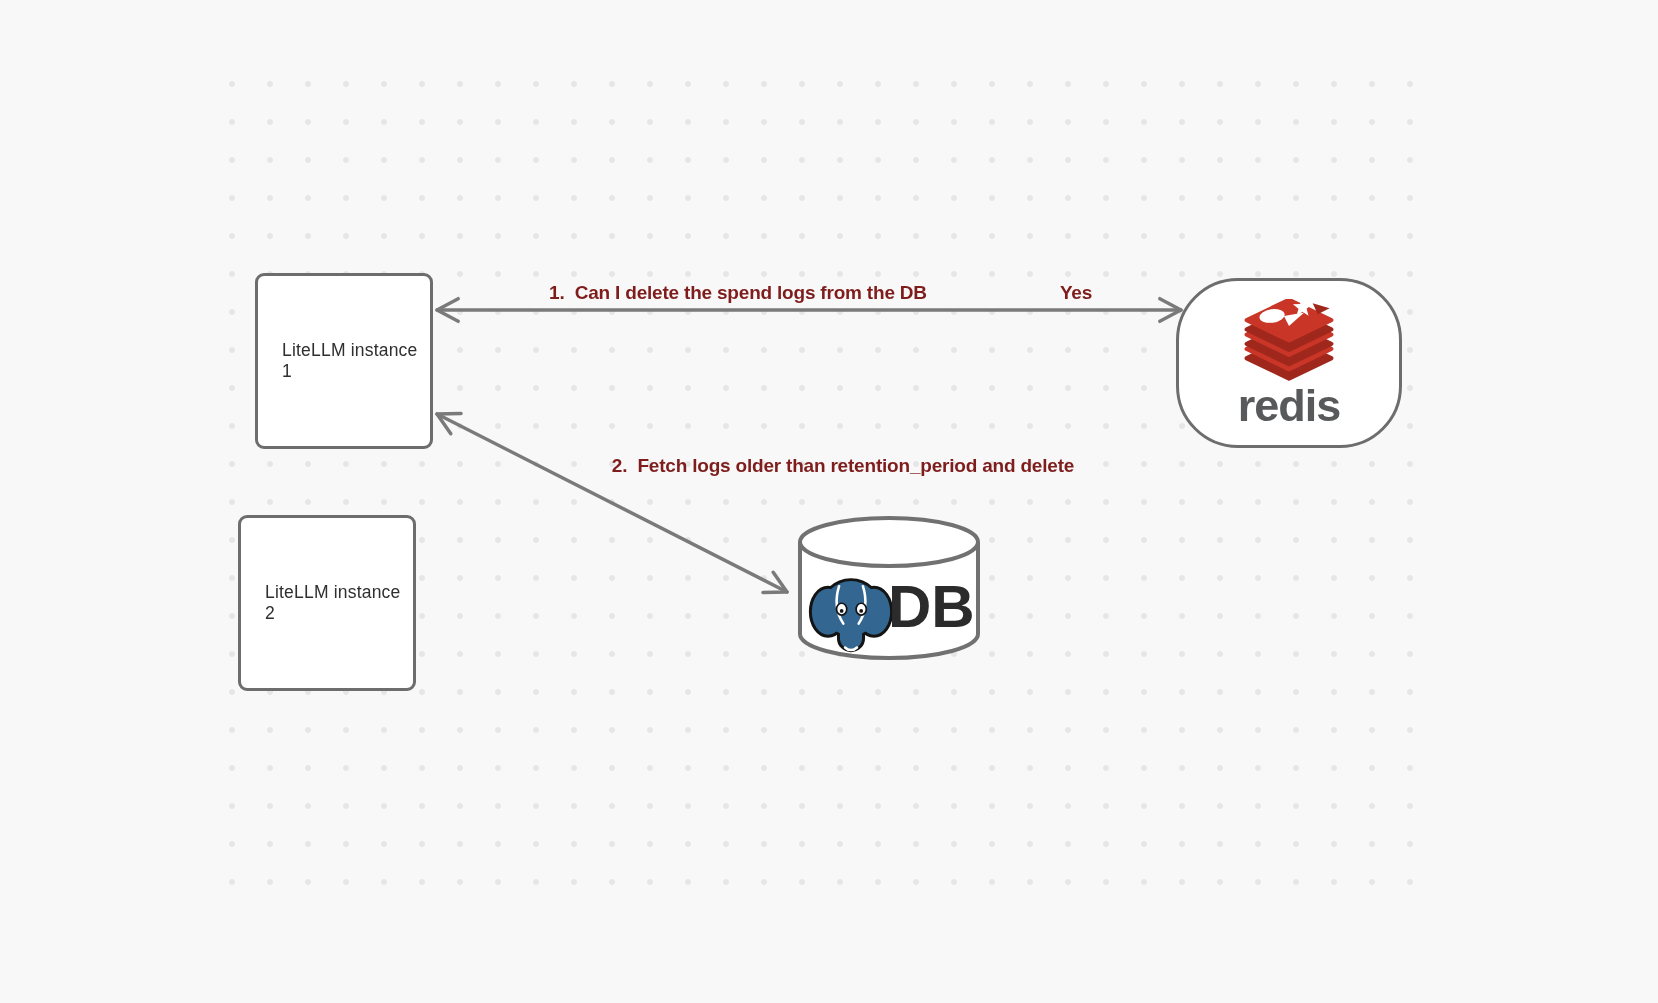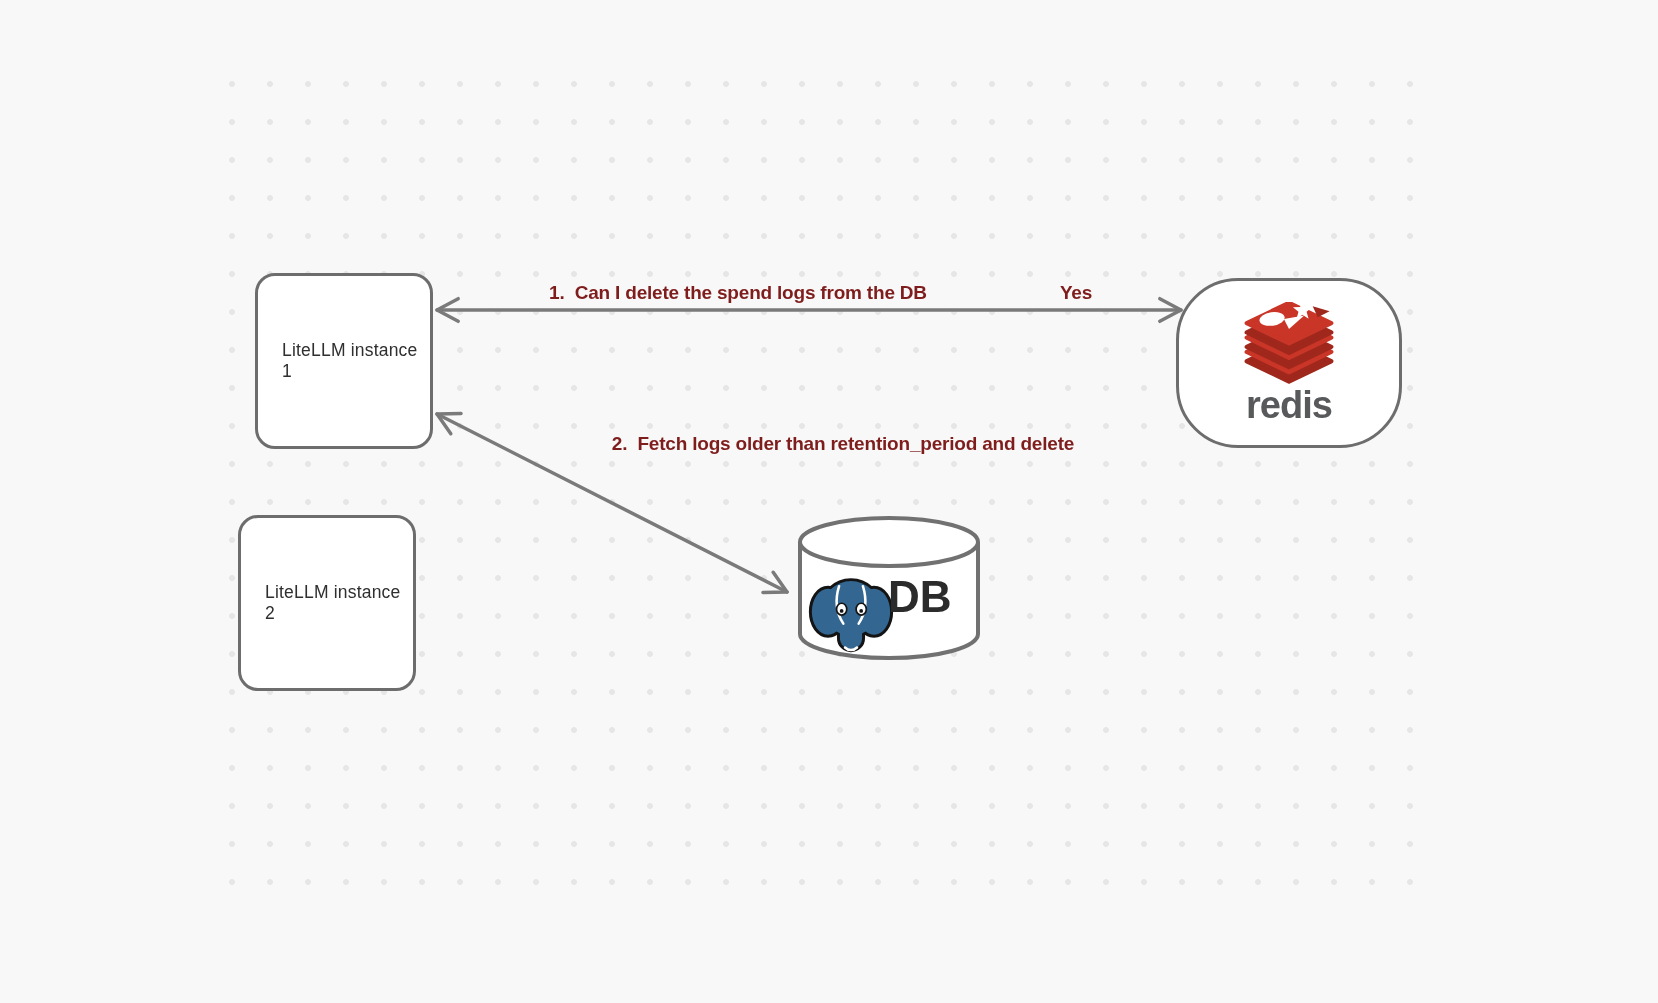--- a/index.html
+++ b/index.html
@@ -9,53 +9,53 @@
     font-family:"Liberation Sans","DejaVu Sans",sans-serif;
   }
   .dot-grid{
     position:absolute;left:213px;top:65px;width:1216px;height:836px;
     background-image:radial-gradient(circle,#e6e6e6 2.7px,rgba(230,230,230,0) 3.1px);
     background-size:38px 38px;
     background-position:0 0;
   }
   .node-box{
     position:absolute;width:178px;height:176px;
-    background:#ffffff;border:3.5px solid #6d6d6d;border-radius:20px;
+    background:#ffffff;border:3.5px solid #6d6d6d;border-radius:9px;
     display:flex;align-items:center;justify-content:flex-end;
     box-sizing:border-box;
     padding-left:24px;
   }
   .node-box .node-label{
     font-size:17.5px;color:#2f2f2f;letter-spacing:.2px;
   }
   #instance-1{left:255px;top:273px;}
   #instance-2{left:238px;top:515px;}
   #instance-3{left:255px;top:756px;}
 
   .redis-node{
     position:absolute;left:1176px;top:278px;width:226px;height:170px;
     background:#ffffff;border:3.5px solid #6d6d6d;border-radius:62px;
     box-sizing:border-box;
     display:flex;flex-direction:column;align-items:center;justify-content:center;
   }
   .redis-wordmark{
-    font-size:38px;font-weight:bold;color:#58595b;letter-spacing:-1px;
+    font-size:45px;font-weight:bold;color:#58595b;letter-spacing:-1px;
     line-height:1;margin-top:-4px;
   }
   .arrow-layer{position:absolute;left:0;top:0;pointer-events:none;}
   .edge-label{
     position:absolute;transform:translate(-50%,-50%);
     font-weight:bold;font-size:19px;color:#7f1d1d;white-space:pre;
     letter-spacing:-0.2px;
   }
   .db-group{position:absolute;left:794px;top:514px;width:190px;height:150px;}
   .db-cylinder{position:absolute;left:0;top:0;}
   .pg-elephant{position:absolute;left:14px;top:62px;width:86px;height:80px;}
   .db-label{
-    position:absolute;left:94px;top:58px;font-size:44px;font-weight:600;
+    position:absolute;left:94px;top:58px;font-size:60px;font-weight:600;
     color:#2b2b2b;letter-spacing:0;
   }
 </style>
 </head>
 <body>
 
 <div class="canvas">
 
   <div class="dot-grid"></div>
 
@@ -134,15 +134,15 @@
         <ellipse cx="62" cy="39" rx="6" ry="7" fill="#ffffff" stroke="#141414" stroke-width="2"></ellipse>
         <circle cx="39" cy="41" r="2.2" fill="#141414"></circle>
         <circle cx="62" cy="41" r="2.2" fill="#141414"></circle>
       </g>
     </svg>
     <span class="db-label">DB</span>
   </div>
 
   <div class="edge-label" style="left:738px;top:293px;">1.  Can I delete the spend logs from the DB</div>
   <div class="edge-label" style="left:1044px;top:293px;margin-left:32px;">Yes</div>
-  <div class="edge-label" style="left:843px;top:444px;">2.  Fetch logs older than retention_period and delete</div>
+  <div class="edge-label" style="left:843px;top:466px;">2.  Fetch logs older than retention_period and delete</div>
 
 </div>
 
 </body></html>

